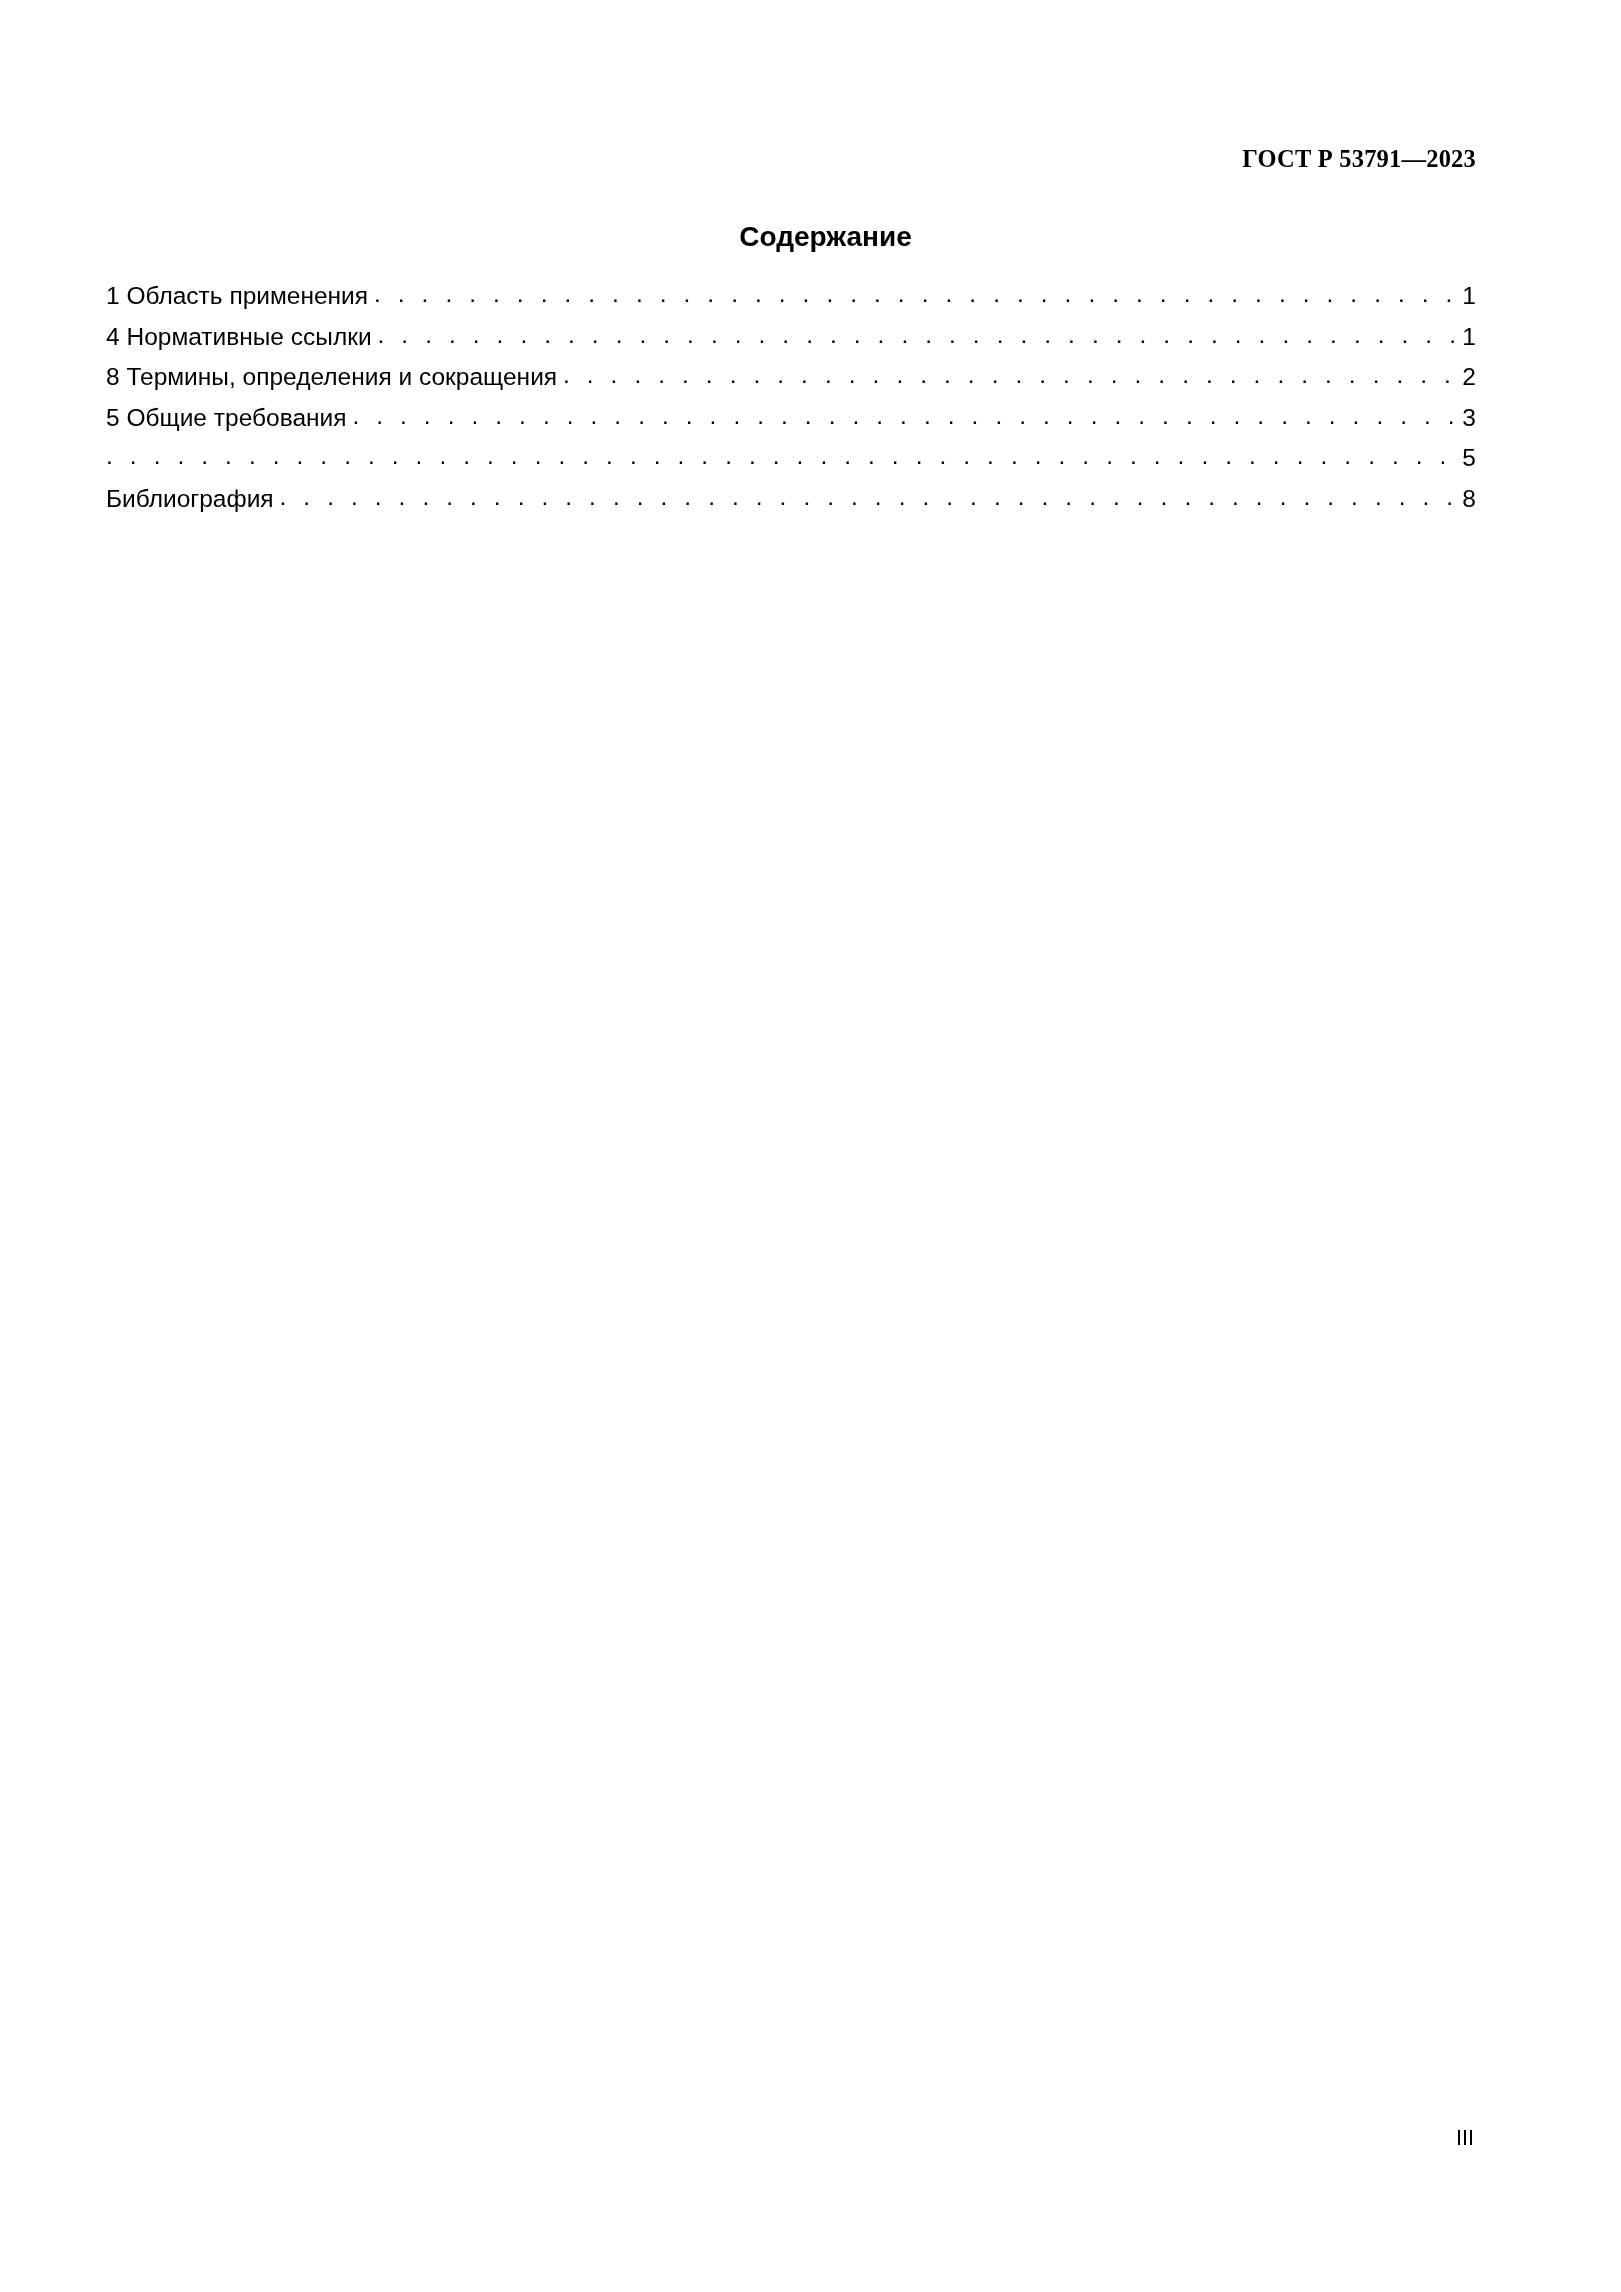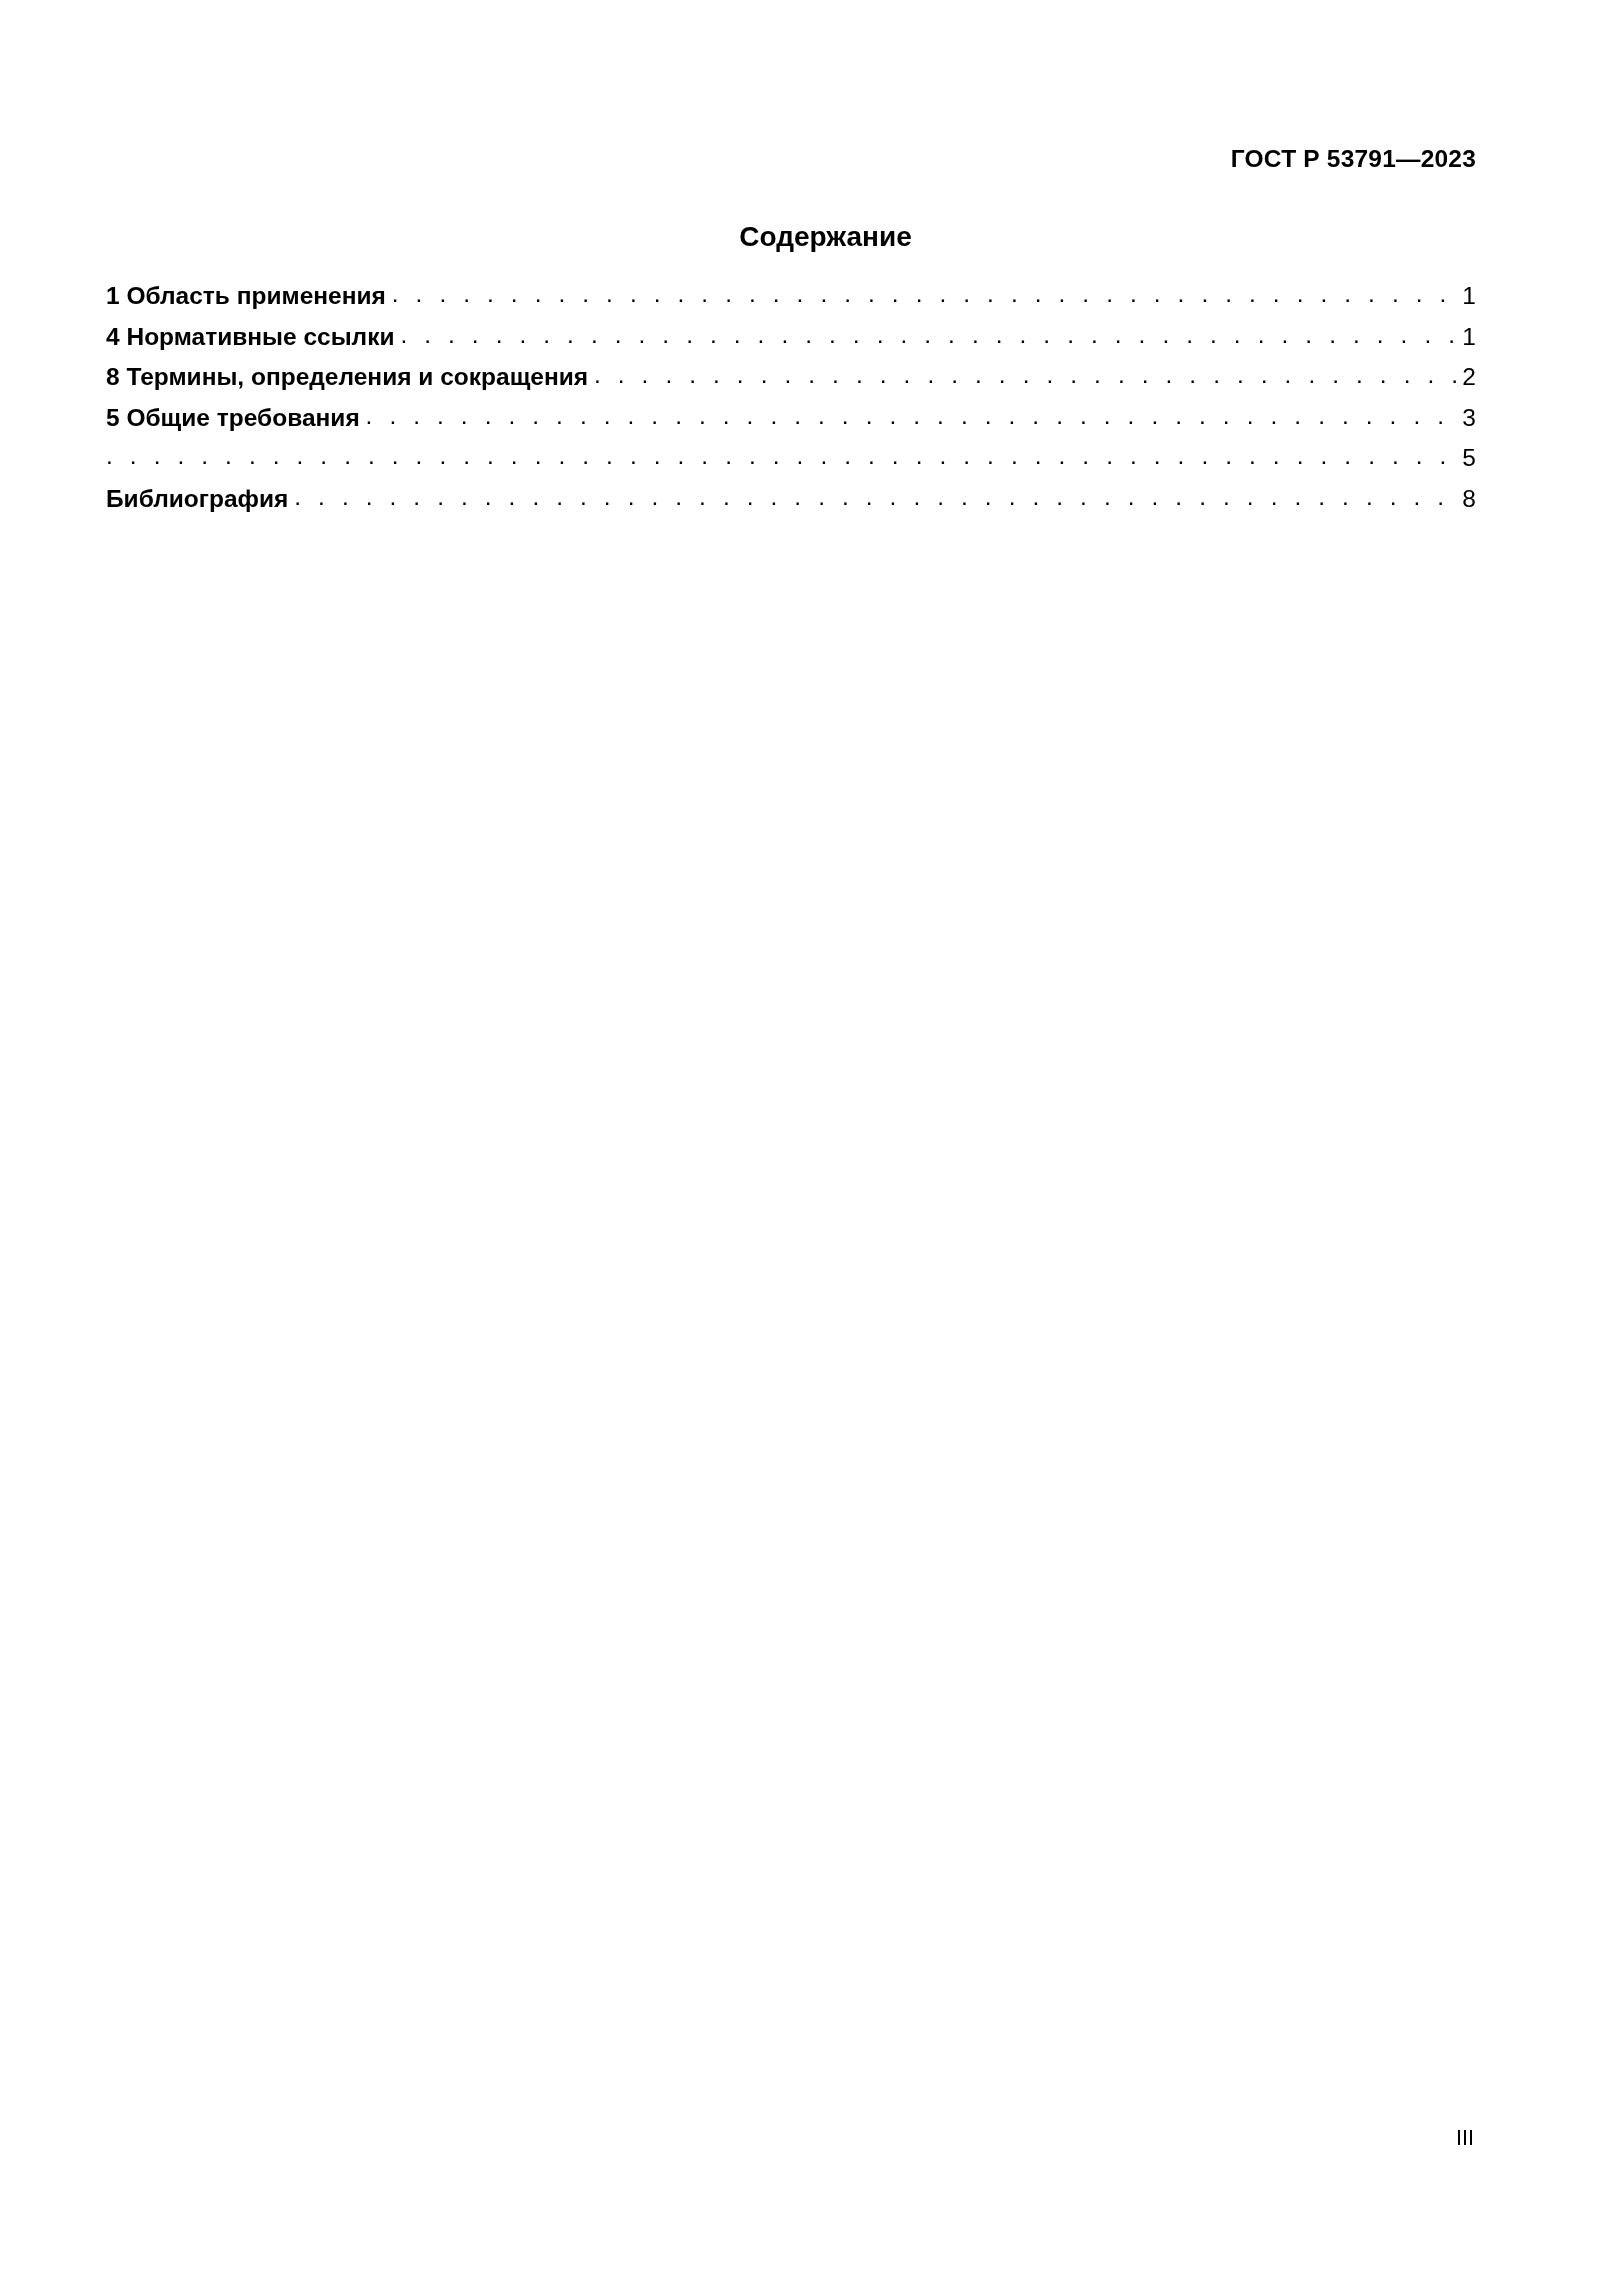--- a/index.html
+++ b/index.html
@@ -20,20 +20,21 @@
     overflow: hidden;
   }
   .doc-header {
     position: absolute;
     top: 145px;
     right: 145px;
     font-size: 24.5px;
     font-weight: bold;
     letter-spacing: 0.2px;
     white-space: nowrap;
+    font-family: Liberation Serif, serif;
   }
   .toc-title {
     position: absolute;
     top: 221px;
     left: 10px;
     right: 0;
     text-align: center;
     font-size: 28px;
     font-weight: bold;
     margin-left: 20px;
@@ -48,21 +49,20 @@
     display: flex;
     align-items: flex-end;
     font-size: 24.5px;
     line-height: 1.0;
     margin-bottom: 16px;
     white-space: nowrap;
   }
   .toc-label {
     flex: 0 0 auto;
     padding-right: 5.9px;
-    font-weight: bold;
   }
   .toc-dots {
     flex: 1 1 auto;
     overflow: hidden;
     white-space: nowrap;
     letter-spacing: 5.1px;
     font-size: 24.5px;
     color: #000;
     transform: translateY(-2px);
   }

